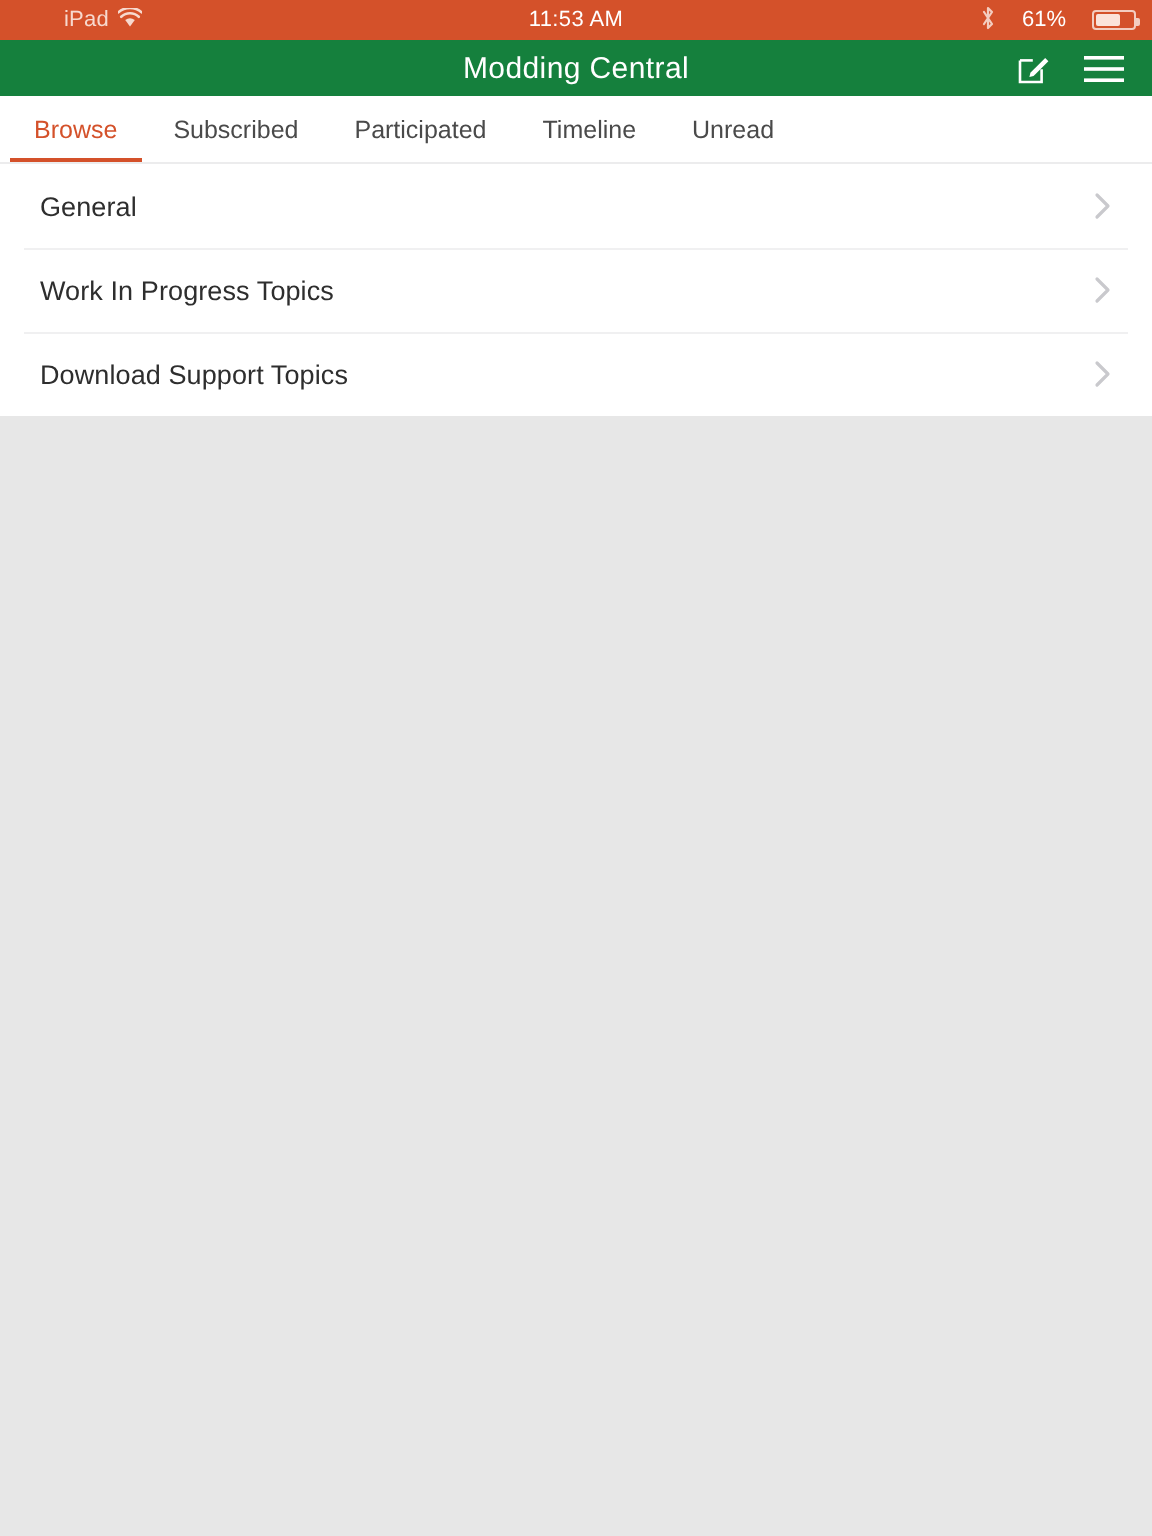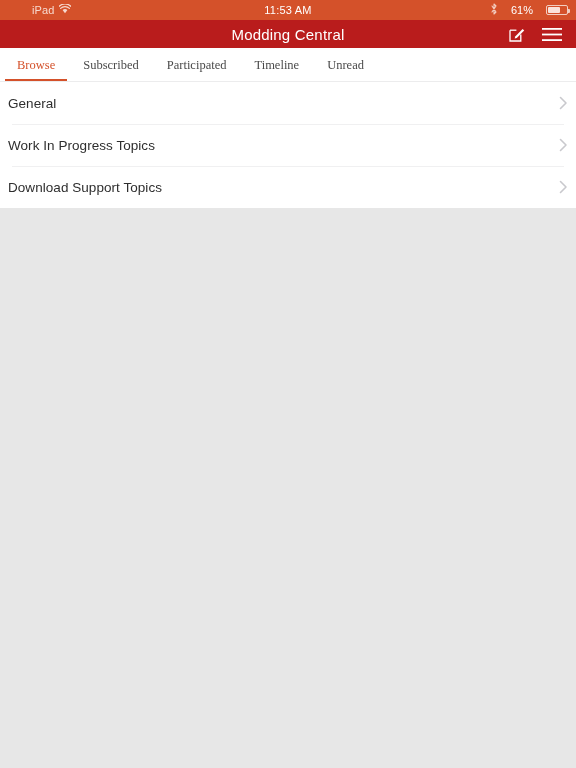--- a/index.html
+++ b/index.html
@@ -44,21 +44,21 @@
   }
   .batt::after {
     content:""; position:absolute; right:-3px; top:3px;
     width:2px; height:4px; background:#f3cdc0; border-radius:0 1px 1px 0;
   }
   .batt-fill { height:6px; margin-left:1px; background:#fbe3da; border-radius:1px; }
 
   
   .navbar {
     height:28px; flex:0 0 28px;
-    background:#b91c1c;
+    background:#15803d;
     display:flex; align-items:center;
     position:relative;
     padding:0 14px;
   }
   .nav-title {
     position:absolute; left:0; right:0;
     text-align:center;
     color:#fff; font-size:15px; letter-spacing:.2px;
     pointer-events:none;
   }
@@ -71,42 +71,41 @@
   
   .tabbar {
     flex:0 0 34px; height:34px;
     background:#ffffff;
     display:flex; align-items:stretch;
     padding-left:3px;
     border-bottom:1px solid #ececed;
   }
   .tab {
     position:relative;
-    display:flex; align-items:flex-end; justify-content:center;
-    padding:8px 14px;
+    display:flex; align-items:center; justify-content:center;
+    padding:0 14px;
     font-size:12.5px;
     color:#4a4a4a;
     cursor:pointer;
     white-space:nowrap;
-    font-family:Liberation Serif, serif;
   }
   .tab.active { color:#d4512a; }
   .tab.active::after {
     content:""; position:absolute;
     left:2px; right:2px; bottom:0; height:2px;
     background:#d4512a;
   }
 
   
   .list { background:#ffffff; flex:0 0 auto; }
   .row {
     position:relative;
     height:42px;
     display:flex; align-items:center;
-    padding:0 8px;
+    padding:0 20px;
     cursor:pointer;
     background:#fff;
   }
   .row + .row::before {
     content:""; position:absolute;
     left:12px; right:12px; top:0; height:1px;
     background:#f0f0f1;
   }
   .row-label {
     font-size:13.5px; color:#2e2e2e; letter-spacing:.05px;

